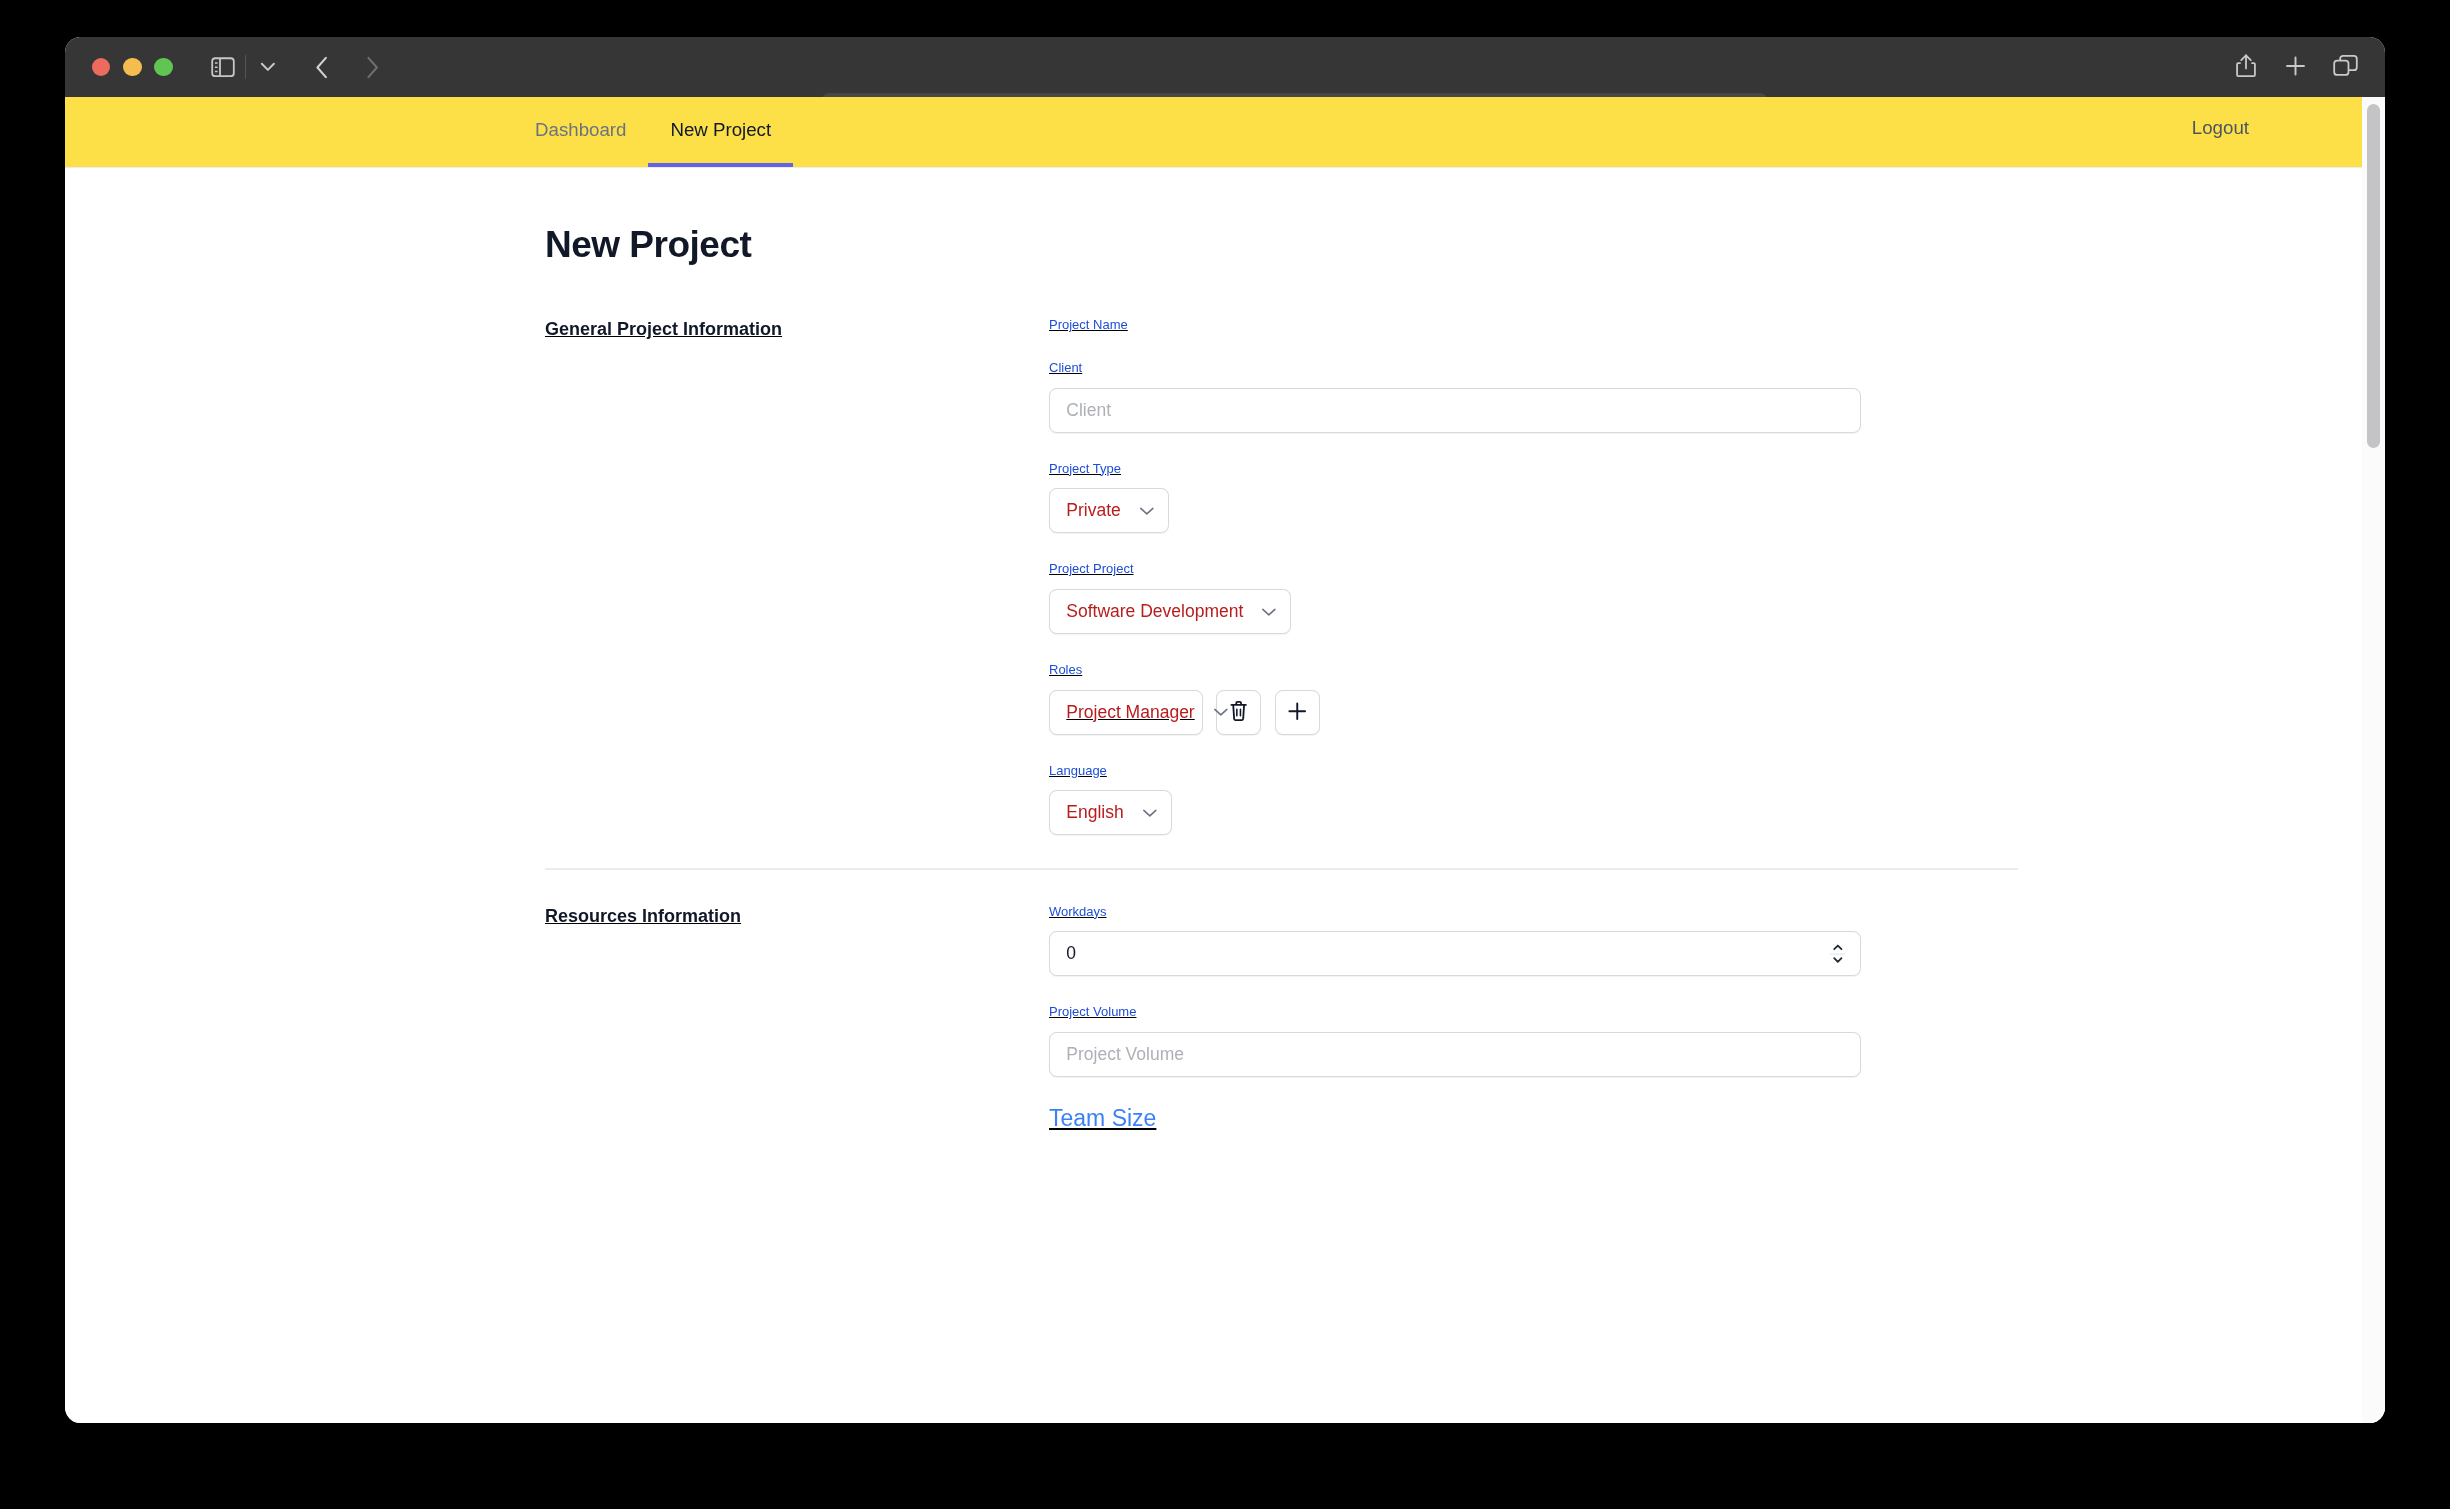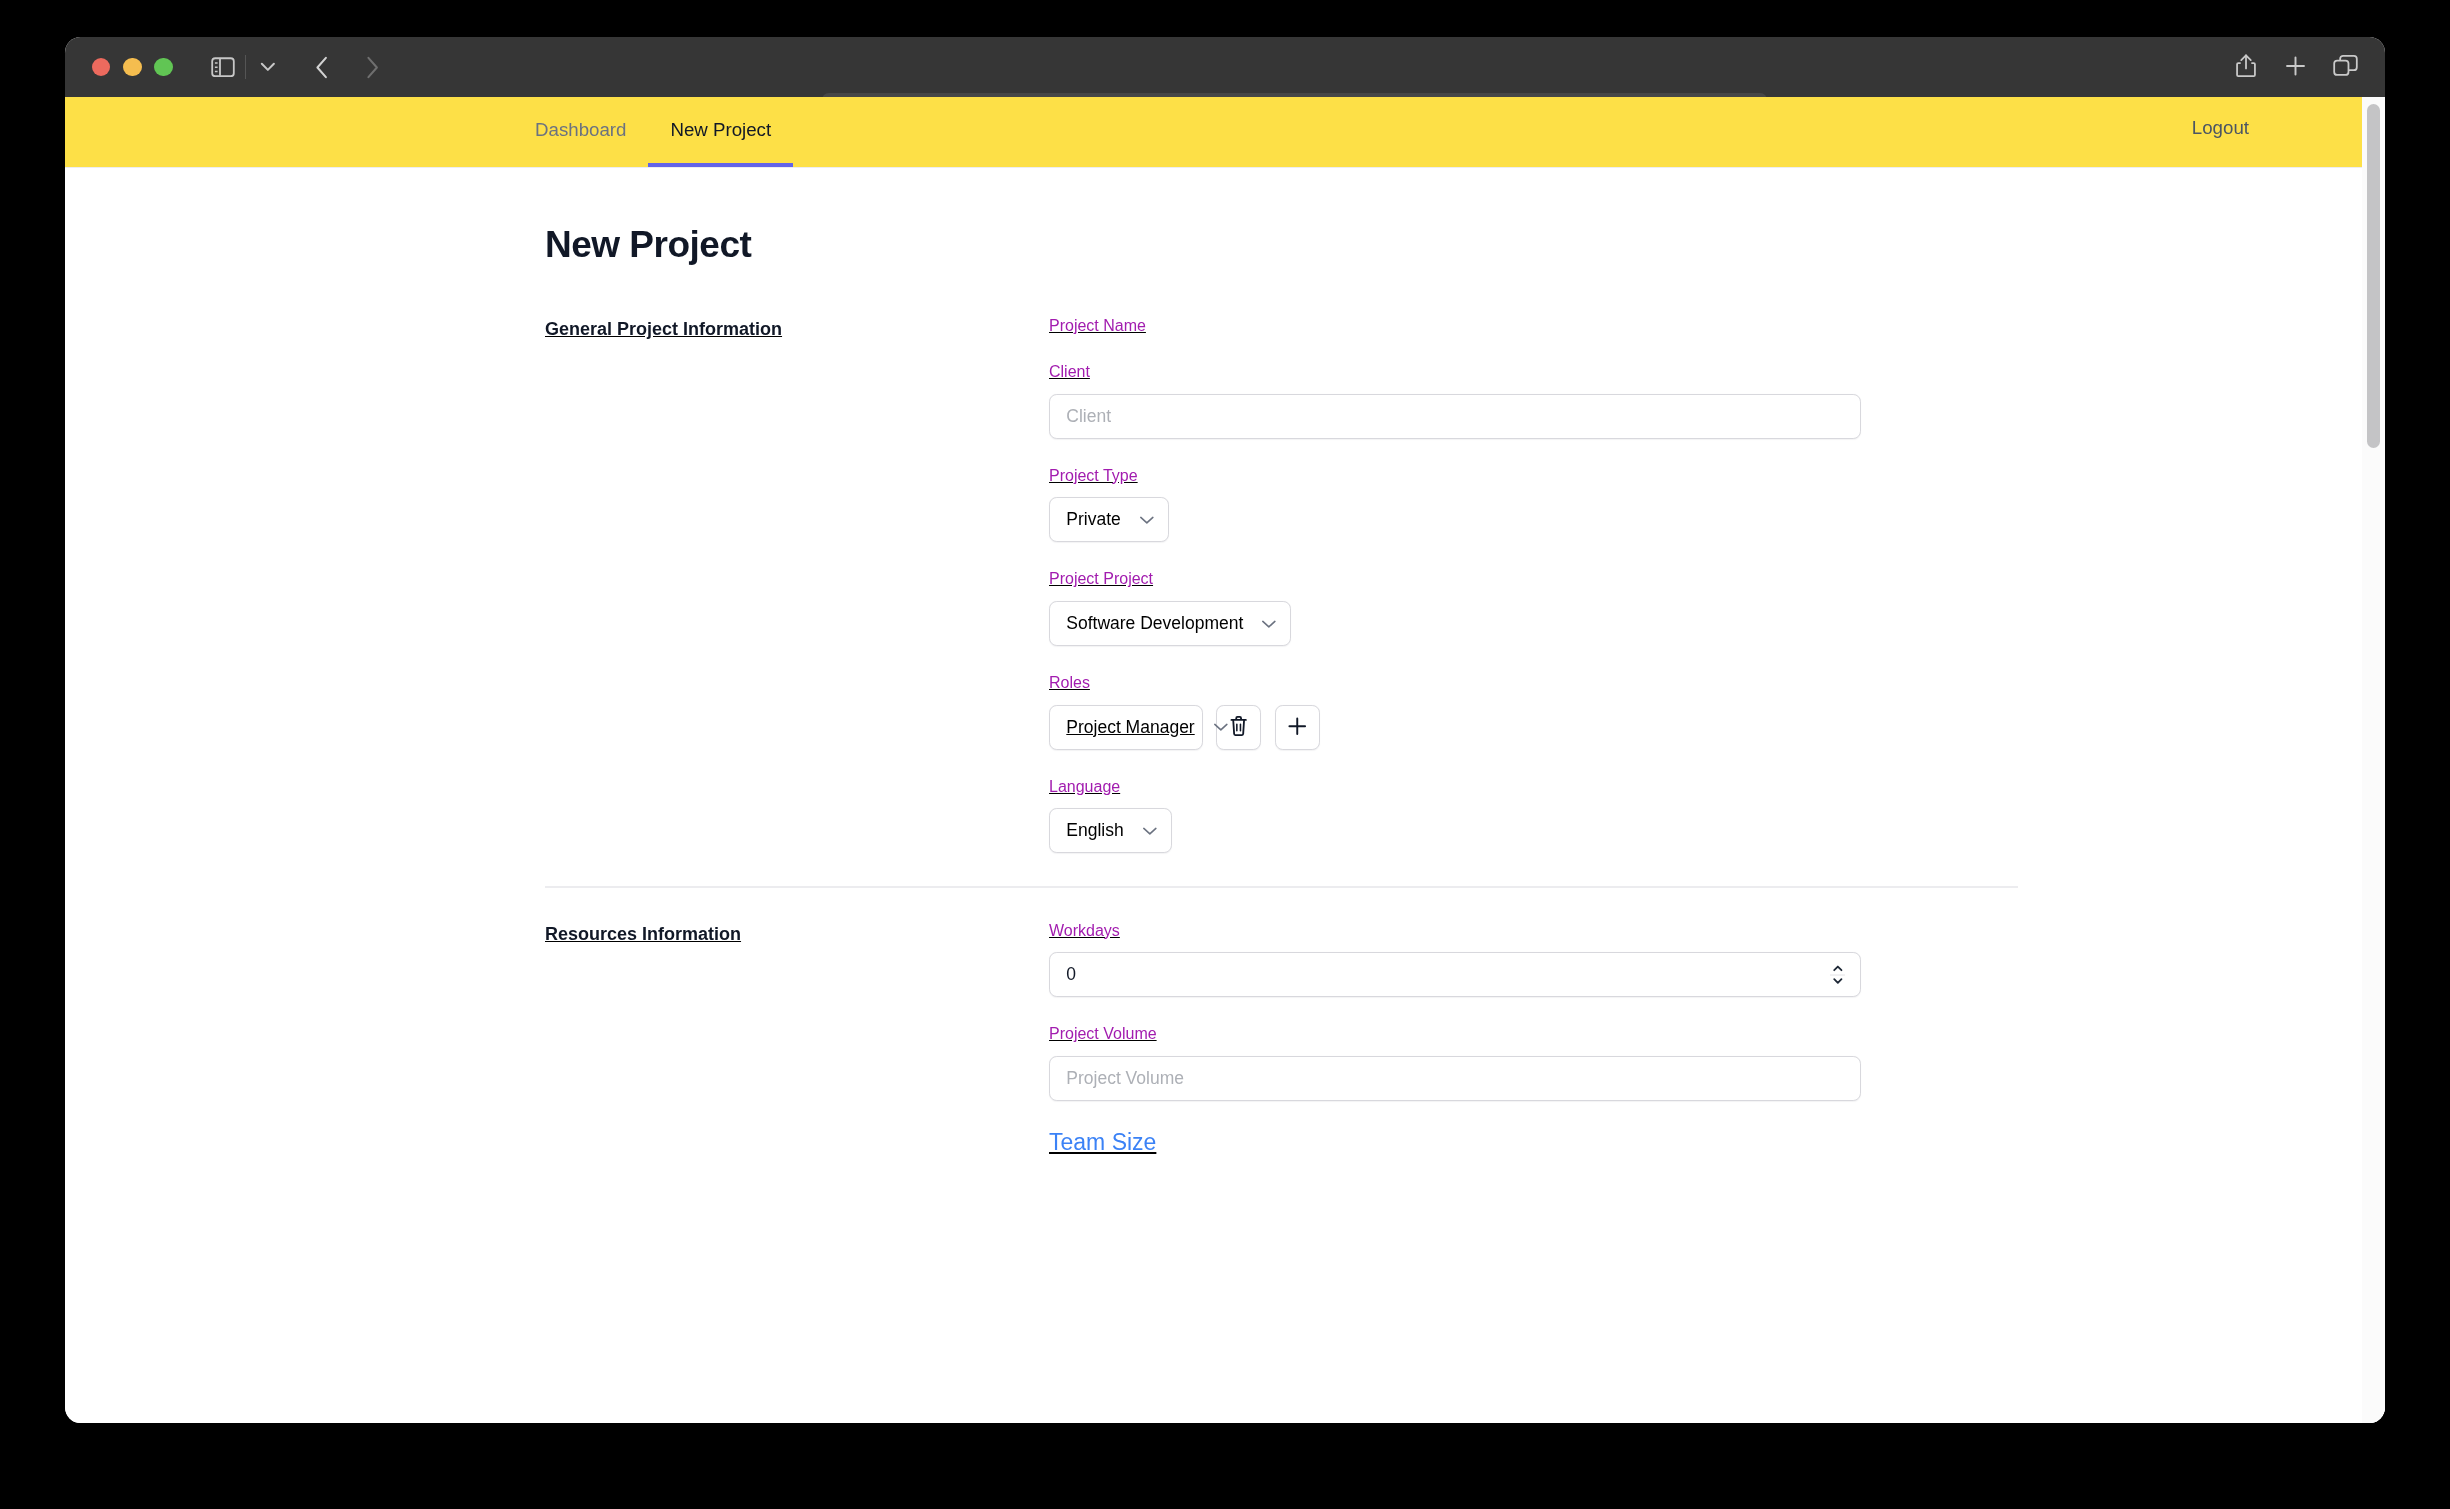--- a/index.html
+++ b/index.html
@@ -152,22 +152,22 @@
   }
   .section-fields {
     flex: 1;
     max-width: 812px;
   }
 
   .field { margin-bottom: 28px; }
   .field:last-child { margin-bottom: 0; }
   .field-label {
     display: block;
-    font-size: 16px;
-    color: #a21caf;
+    font-size: 13px;
+    color: #1d4ed8;
     margin-bottom: 12.7px;
   }
 
   .text-input {
     width: 100%;
     height: 45px;
     border: 1.2px solid #d8d8dd;
     border-radius: 7.8px;
     background: #fff;
     padding: 0 16.3px;
@@ -184,21 +184,21 @@
     align-items: center;
     height: 45px;
     border: 1.2px solid #d8d8dd;
     border-radius: 7.8px;
     background: #fff;
     padding: 0 13.3px 0 16.3px;
     box-shadow: 0 0.6px 1.2px rgba(16,24,40,0.05);
   }
   .select-value {
     font-size: 17.5px;
-    color: #000000;
+    color: #b91c1c;
     white-space: nowrap;
   }
   .chev {
     margin-left: 18px;
     display: flex; align-items: center;
     color: #6b7280;
   }
 
   .roles-row { display: flex; align-items: center; gap: 13.3px; }
   .icon-btn {

